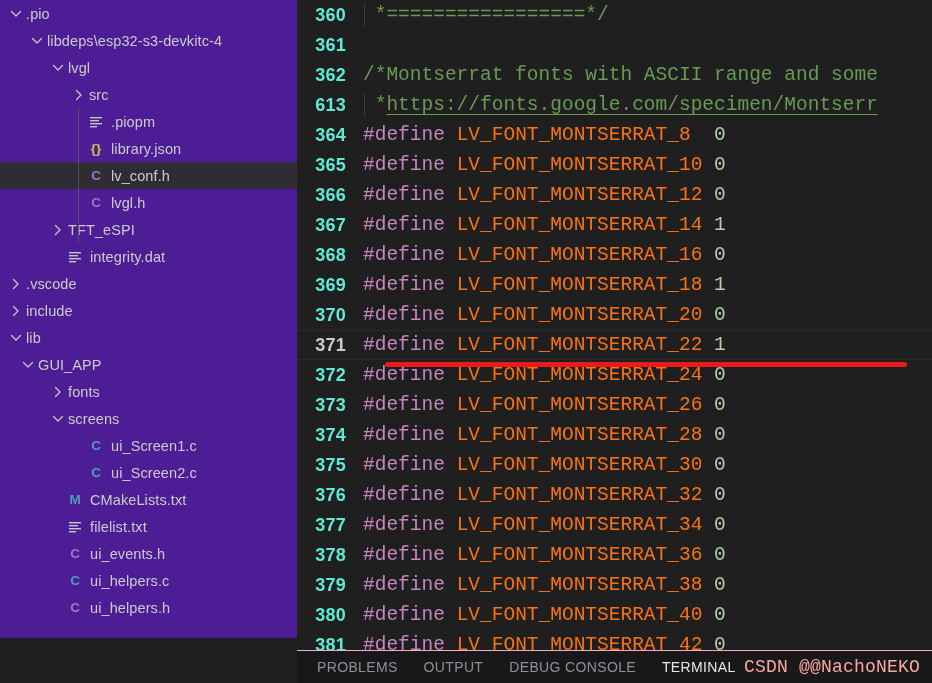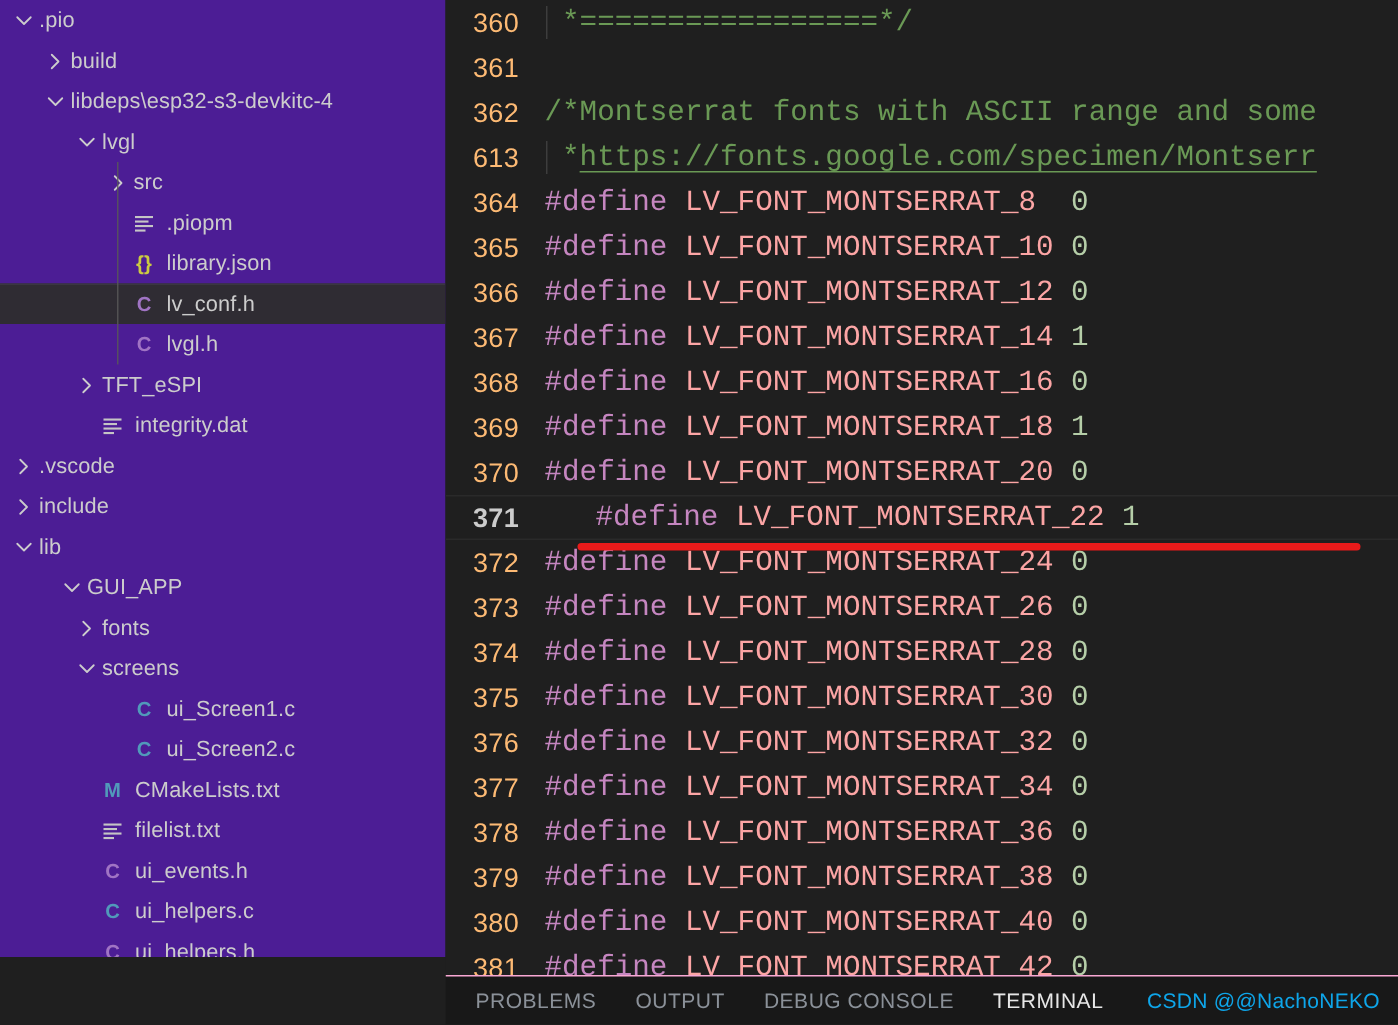--- a/index.html
+++ b/index.html
@@ -108,32 +108,32 @@
     display: flex;
     align-items: center;
     font-family: "Liberation Mono", monospace;
     font-size: 19.5px;
     white-space: pre;
   }
   .cline.active-line {
     border-top: 1px solid #2a2a2a;
     border-bottom: 1px solid #2a2a2a;
     box-sizing: border-box;
-    gap: 34px;
   }
   .lnum {
     width: 66px;
     flex: 0 0 66px;
     text-align: right;
     padding-right: 17px;
     box-sizing: border-box;
-    color: #fdba74;
+    color: #5eead4;
     font-family: "Liberation Sans", sans-serif;
     font-size: 18px;
     letter-spacing: .2px;
+    font-weight: bold;
   }
   .cline.active-line .lnum {
     color: #cccccc;
     font-weight: bold;
   }
   .ctext {
     flex: 1 1 auto;
     position: relative;
     overflow: hidden;
     padding-left: 0px;
@@ -143,21 +143,21 @@
     position: absolute;
     left: 1px;
     top: 0;
     bottom: 0;
     width: 1px;
     background: #3d3d3d;
   }
   .tok-comment { color:#6a9955; }
   .tok-link    { color:#6a9955; text-decoration: underline; text-underline-offset: 4px; text-decoration-color:#6a9955; }
   .tok-define  { color:#c586c0; }
-  .tok-macro   { color:#fca5a5; }
+  .tok-macro   { color:#f97316; }
   .tok-num     { color:#b5cea8; }
 
   
   .redline {
     position: absolute;
     height: 5px;
     background: #e81a1a;
     border-radius: 3px;
     z-index: 6;
     pointer-events: none;
@@ -191,51 +191,42 @@
     line-height: 33px;
   }
   .ptab.active {
     color: #e7e7e7;
   }
   .watermark {
     position: absolute;
     right: 12px;
     top: 50%;
     transform: translateY(-50%);
-    color: #0ea5e9;
-    font-size: 14px;
+    color: #fca5a5;
+    font-size: 18px;
     letter-spacing: .2px;
-    font-family: Liberation Sans, sans-serif;
+    font-family: Liberation Mono, monospace;
     white-space: nowrap;
   }
 </style>
 </head>
 <body>
 
 <div class="app">
 
   <div class="sidebar">
     <div class="tree" id="tree">
         <div class="row" style="padding-left: 8px;">
           <span class="twisty">
             <svg width="16" height="16" viewBox="0 0 16 16" fill="none">
               <path d="M3.5 5.5 L8 10 L12.5 5.5" stroke="#cccccc" stroke-width="1.2" stroke-linecap="round" stroke-linejoin="round"></path>
             </svg>
           </span>
           <span class="ficon" style="width: 0px; flex-basis: 0px; margin-right: 0px;"></span>
           <span class="lbl">.pio</span>
-        </div>
-        <div class="row" style="padding-left: 29px;">
-          <span class="twisty">
-            <svg width="16" height="16" viewBox="0 0 16 16" fill="none">
-              <path d="M5.5 3.5 L10 8 L5.5 12.5" stroke="#cccccc" stroke-width="1.2" stroke-linecap="round" stroke-linejoin="round"></path>
-            </svg>
-          </span>
-          <span class="ficon" style="width: 0px; flex-basis: 0px; margin-right: 0px;"></span>
-          <span class="lbl">build</span>
         </div>
         <div class="row" style="padding-left: 29px;">
           <span class="twisty">
             <svg width="16" height="16" viewBox="0 0 16 16" fill="none">
               <path d="M3.5 5.5 L8 10 L12.5 5.5" stroke="#cccccc" stroke-width="1.2" stroke-linecap="round" stroke-linejoin="round"></path>
             </svg>
           </span>
           <span class="ficon" style="width: 0px; flex-basis: 0px; margin-right: 0px;"></span>
           <span class="lbl">libdeps\esp32-s3-devkitc-4</span>
         </div>
@@ -325,21 +316,21 @@
         </div>
         <div class="row" style="padding-left: 8px;">
           <span class="twisty">
             <svg width="16" height="16" viewBox="0 0 16 16" fill="none">
               <path d="M3.5 5.5 L8 10 L12.5 5.5" stroke="#cccccc" stroke-width="1.2" stroke-linecap="round" stroke-linejoin="round"></path>
             </svg>
           </span>
           <span class="ficon" style="width: 0px; flex-basis: 0px; margin-right: 0px;"></span>
           <span class="lbl">lib</span>
         </div>
-        <div class="row" style="padding-left: 40px;">
+        <div class="row" style="padding-left: 20px;">
           <span class="twisty">
             <svg width="16" height="16" viewBox="0 0 16 16" fill="none">
               <path d="M3.5 5.5 L8 10 L12.5 5.5" stroke="#cccccc" stroke-width="1.2" stroke-linecap="round" stroke-linejoin="round"></path>
             </svg>
           </span>
           <span class="ficon" style="width: 0px; flex-basis: 0px; margin-right: 0px;"></span>
           <span class="lbl">GUI_APP</span>
         </div>
         <div class="row" style="padding-left: 50px;">
           <span class="twisty">

